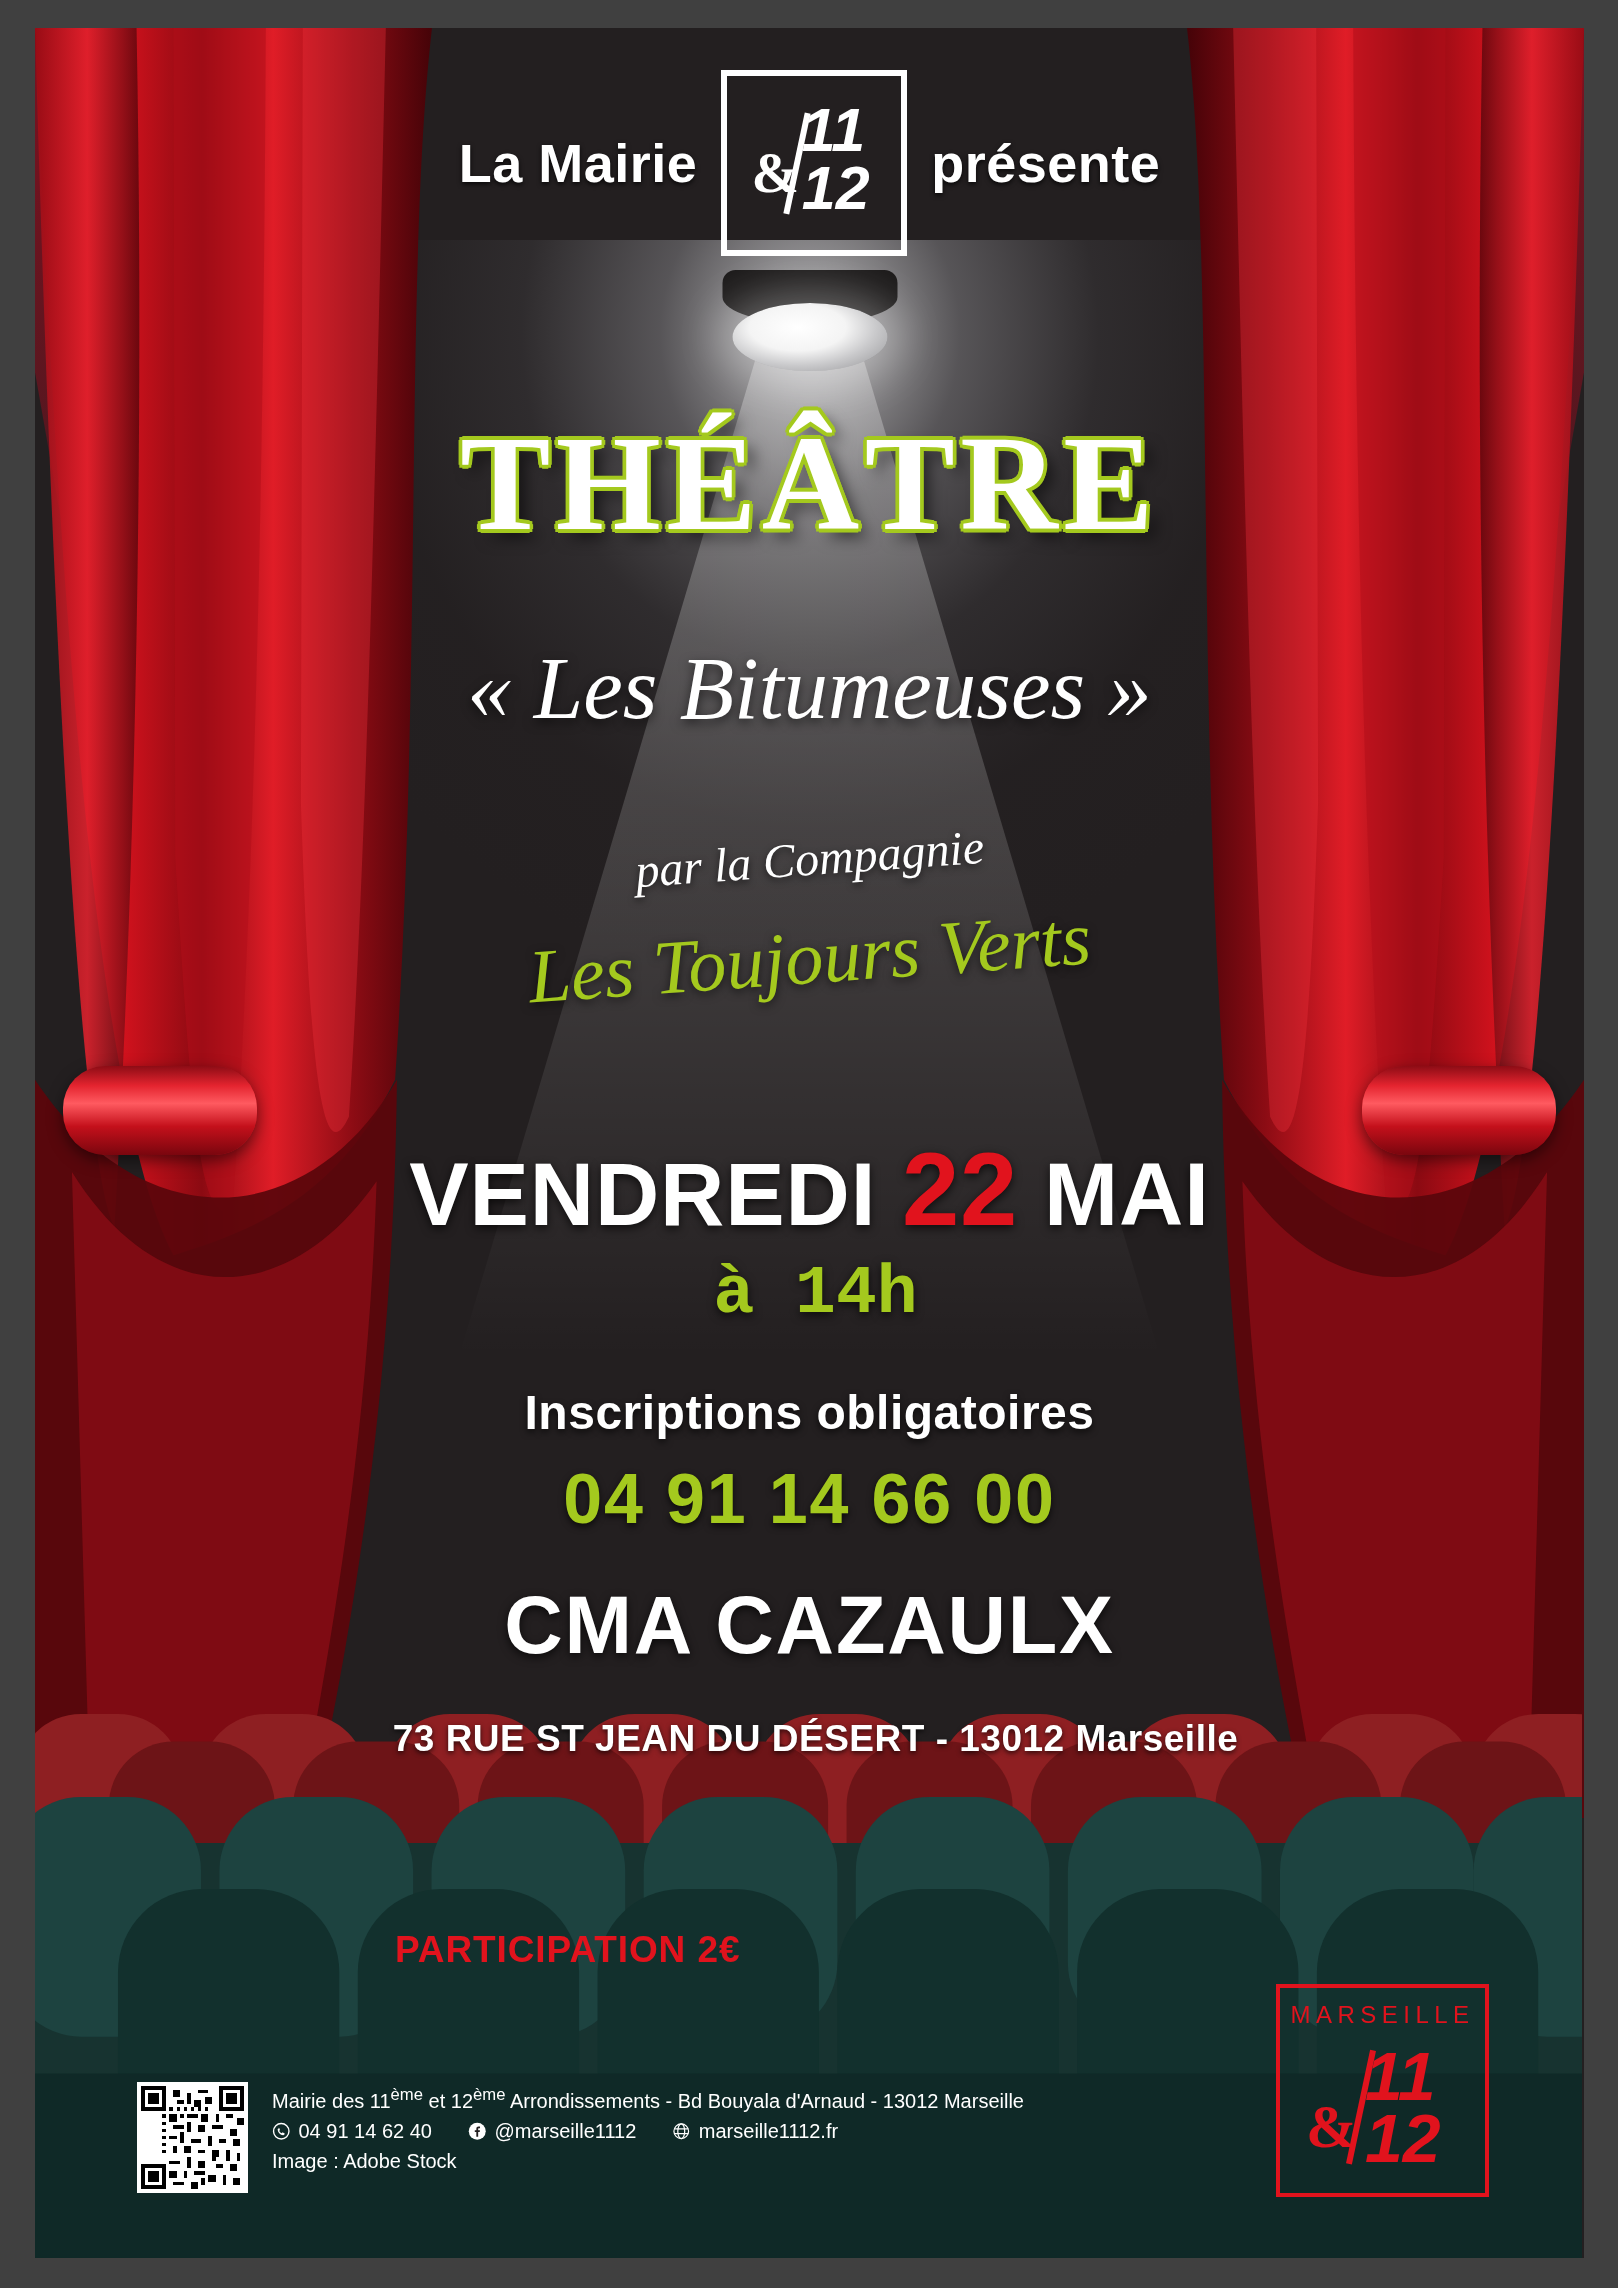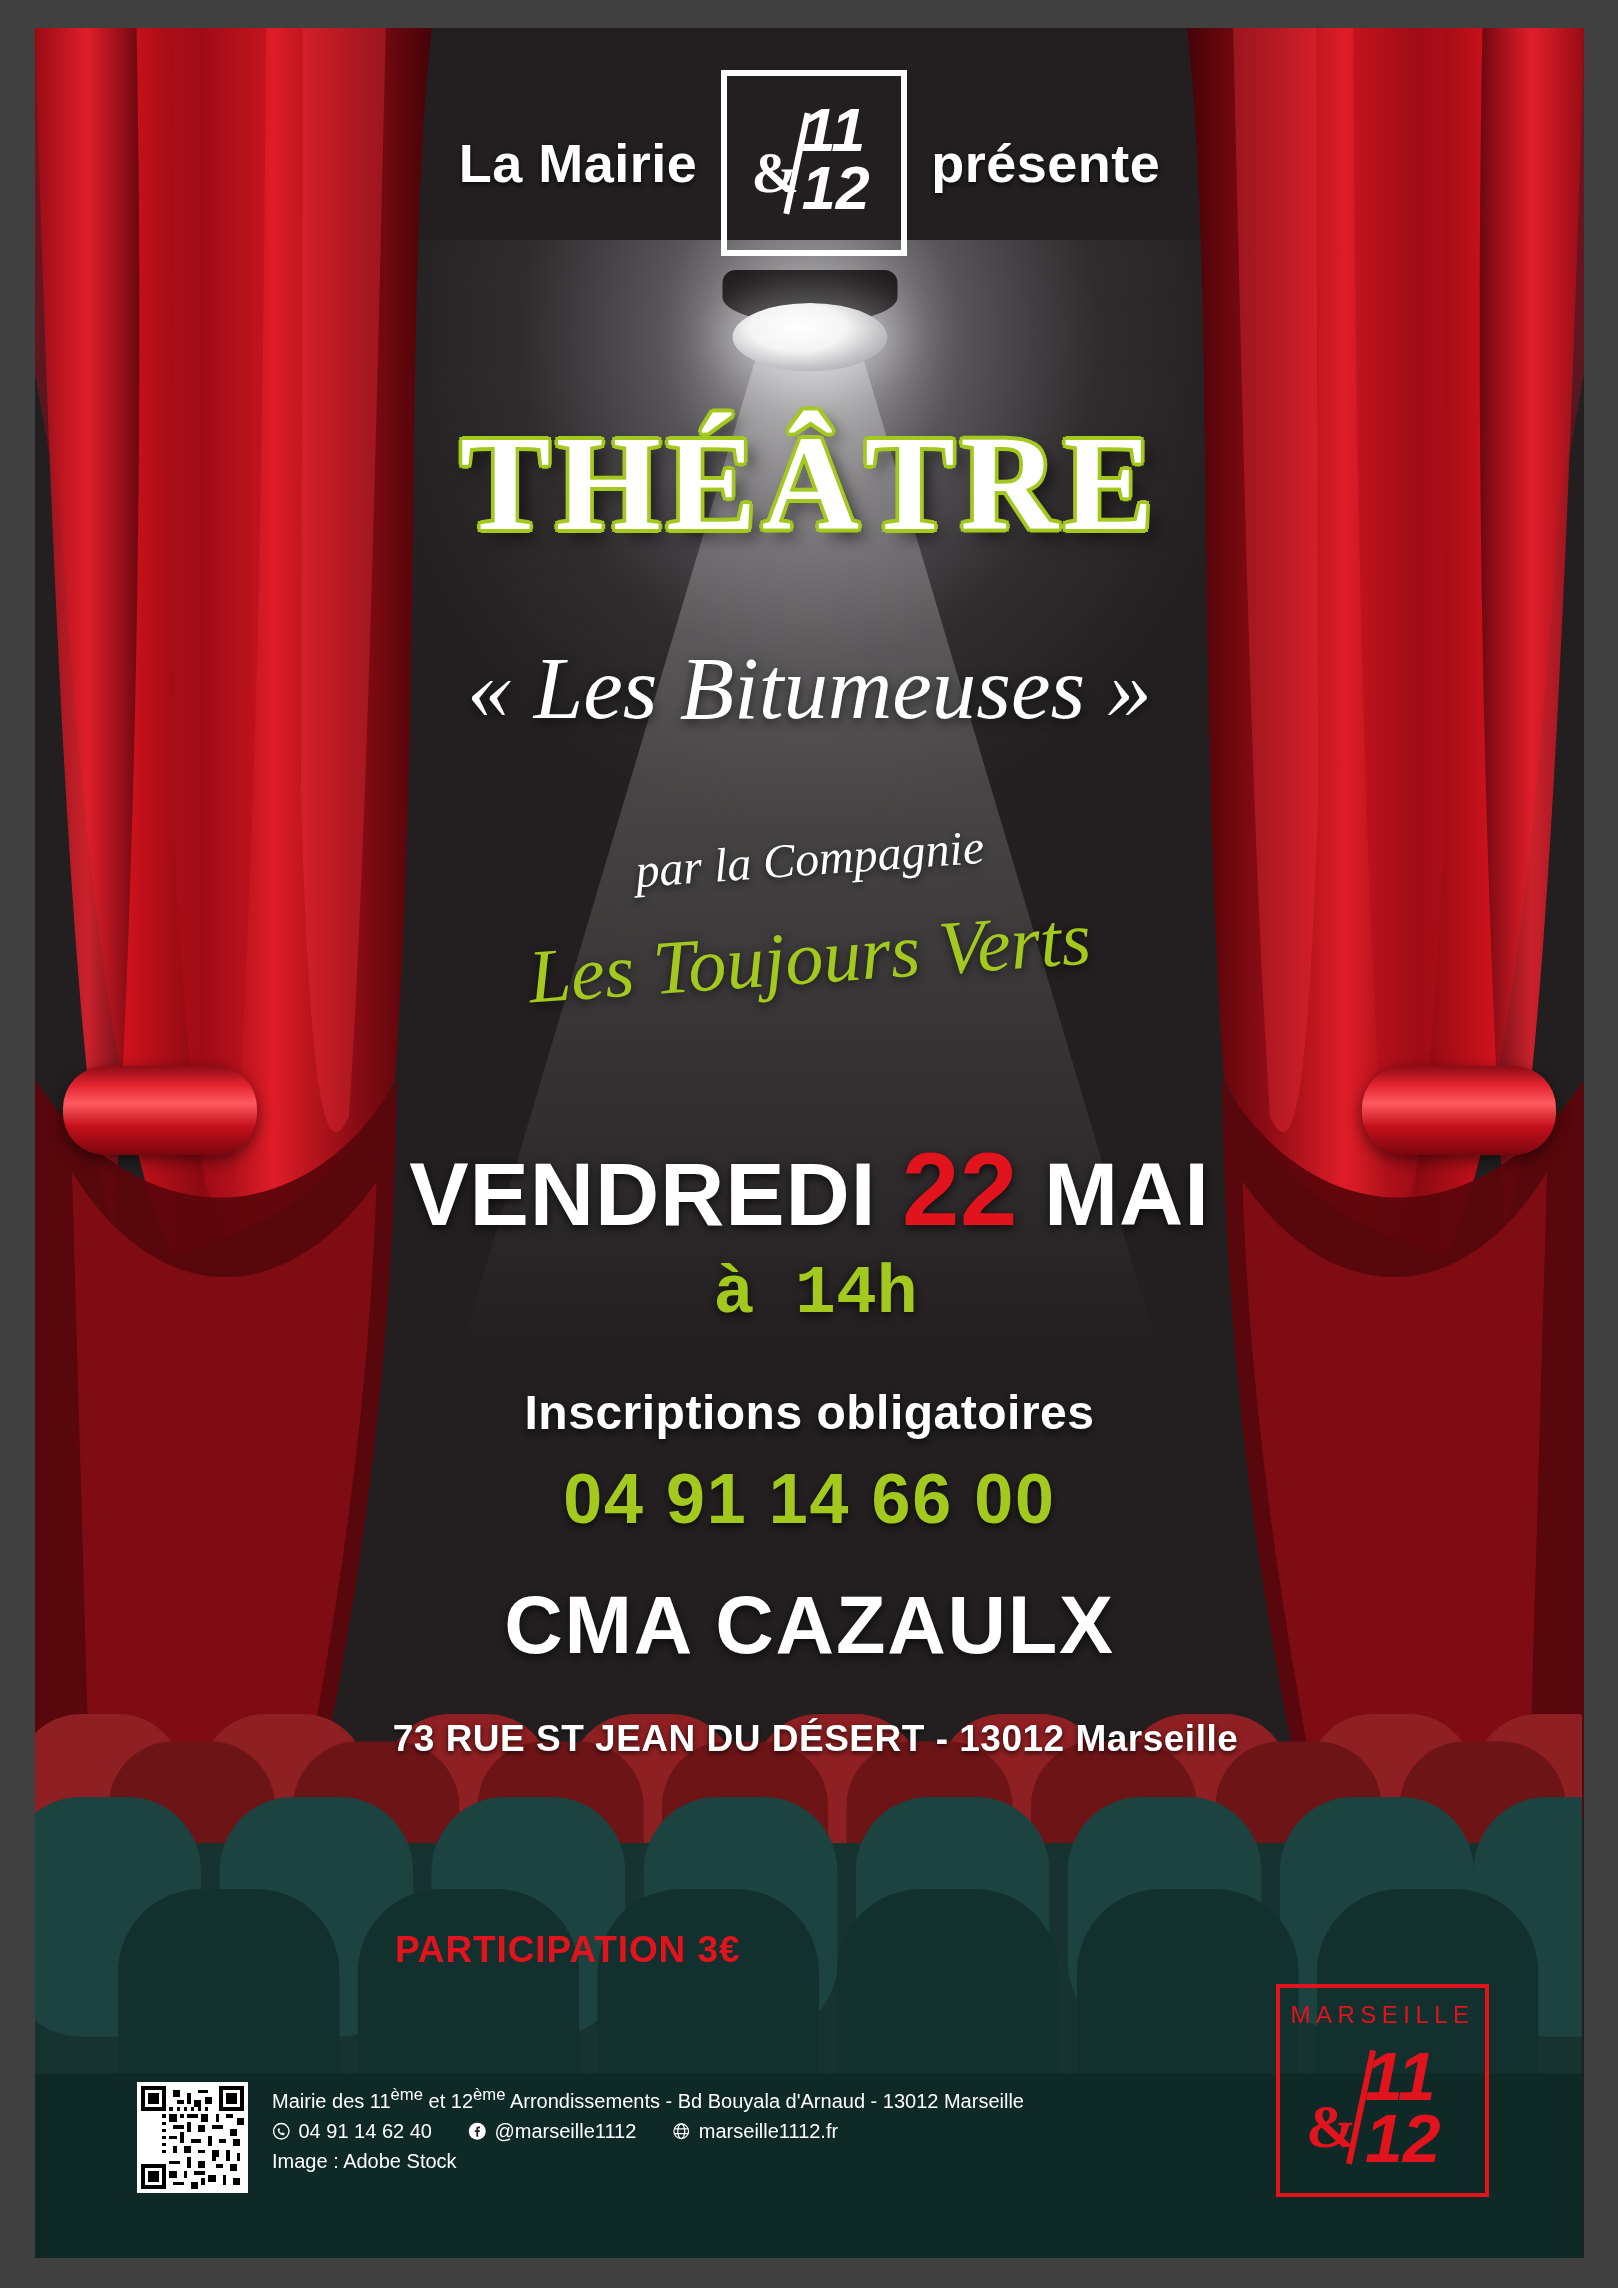--- a/index.html
+++ b/index.html
@@ -559,21 +559,21 @@
         <span>MAI</span>
       </div>
 
       <div class="time-line">à 14h</div>
       <div class="inscription">Inscriptions obligatoires</div>
       <div class="phone-big">04 91 14 66 00</div>
       <div class="venue">CMA CAZAULX</div>
       <div class="address">73 RUE ST JEAN DU DÉSERT - 13012 Marseille</div>
     </div>
 
-    <div class="participation">PARTICIPATION 3€</div>
+    <div class="participation">PARTICIPATION 2€</div>
 
     <div class="footer">
       <div class="qr">
         <svg viewBox="0 0 29 29" width="103" height="103" shape-rendering="crispEdges">
           <rect width="29" height="29" fill="#ffffff"></rect>
           <g fill="#000000">
 
             <rect x="0" y="0" width="7" height="1"></rect>
               <rect x="0" y="6" width="7" height="1"></rect>
             <rect x="0" y="0" width="1" height="7"></rect>

